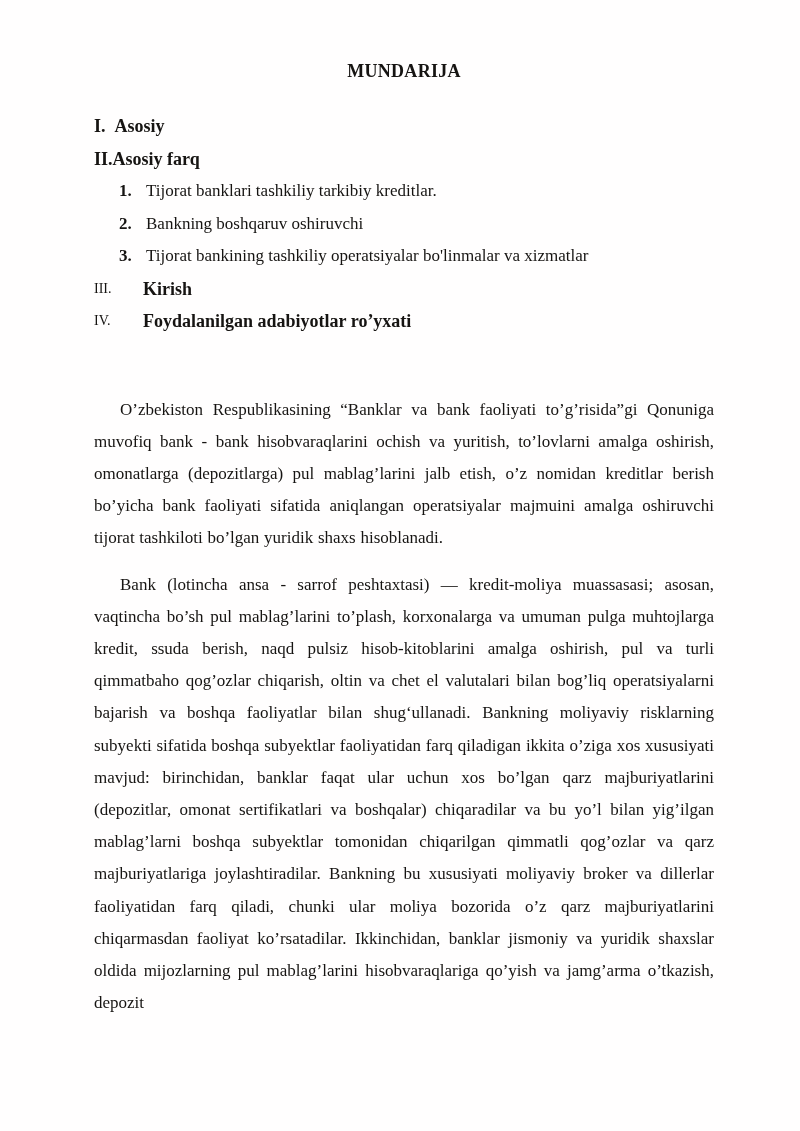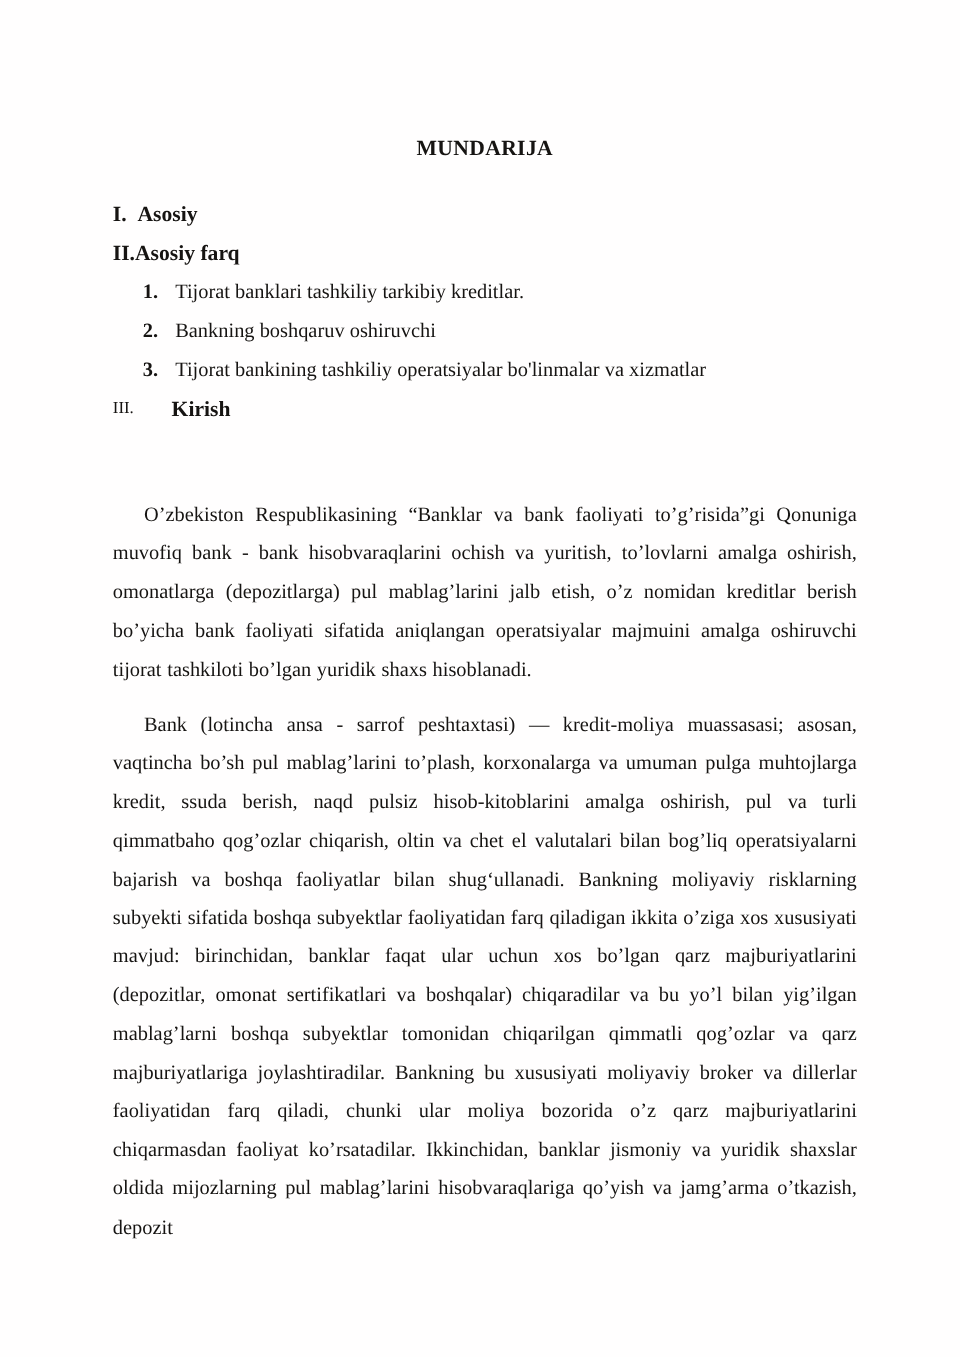--- a/index.html
+++ b/index.html
@@ -6,21 +6,21 @@
     margin: 0;
     padding: 0;
     background: #ffffff;
   }
   .page {
     position: relative;
     width: 800px;
     height: 1131px;
     background: #fffefe;
     box-sizing: border-box;
-    padding: 112px 86px 0 94px;
+    padding: 60px 86px 0 94px;
     font-family: "Liberation Serif", "DejaVu Serif", serif;
     color: #161412;
     overflow: hidden;
   }
   .title {
     margin: 0 0 28px 0;
     text-align: center;
     font-size: 18px;
     line-height: 22px;
     font-weight: bold;
@@ -100,20 +100,24 @@
     <div class="toc-row sub">
       <span class="num">3.</span>
       <span class="lbl">Tijorat bankining tashkiliy operatsiyalar bo'linmalar va xizmatlar</span>
     </div>
 
     <div class="toc-row tail">
       <span class="num">III.</span>
       <span class="lbl">Kirish</span>
     </div>
 
+    <div class="toc-row tail">
+      <span class="num">IV.</span>
+      <span class="lbl">Foydalanilgan adabiyotlar ro’yxati</span>
+    </div>
 
   </nav>
 
   <div class="bodytext">
     <p class="para">O’zbekiston Respublikasining “Banklar va bank faoliyati to’g’risida”gi Qonuniga muvofiq bank - bank hisobvaraqlarini ochish va yuritish, to’lovlarni amalga oshirish, omonatlarga (depozitlarga) pul mablag’larini jalb etish, o’z nomidan kreditlar berish bo’yicha bank faoliyati sifatida aniqlangan operatsiyalar majmuini amalga oshiruvchi tijorat tashkiloti bo’lgan yuridik shaxs hisoblanadi.</p>
     <p class="para">Bank (lotincha ansa - sarrof peshtaxtasi) — kredit-moliya muassasasi; asosan, vaqtincha bo’sh pul mablag’larini to’plash, korxonalarga va umuman pulga muhtojlarga kredit, ssuda berish, naqd pulsiz hisob-kitoblarini amalga oshirish, pul va turli qimmatbaho qog’ozlar chiqarish, oltin va chet el valutalari bilan bog’liq operatsiyalarni bajarish va boshqa faoliyatlar bilan shug‘ullanadi. Bankning moliyaviy risklarning subyekti sifatida boshqa subyektlar faoliyatidan farq qiladigan ikkita o’ziga xos xususiyati mavjud: birinchidan, banklar faqat ular uchun xos bo’lgan qarz majburiyatlarini (depozitlar, omonat sertifikatlari va boshqalar) chiqaradilar va bu yo’l bilan yig’ilgan mablag’larni boshqa subyektlar tomonidan chiqarilgan qimmatli qog’ozlar va qarz majburiyatlariga joylashtiradilar. Bankning bu xususiyati moliyaviy broker va dillerlar faoliyatidan farq qiladi, chunki ular moliya bozorida o’z qarz majburiyatlarini chiqarmasdan faoliyat ko’rsatadilar. Ikkinchidan, banklar jismoniy va yuridik shaxslar oldida mijozlarning pul mablag’larini hisobvaraqlariga qo’yish va jamg’arma o’tkazish, depozit</p>
   </div>
 
 </div>
 

